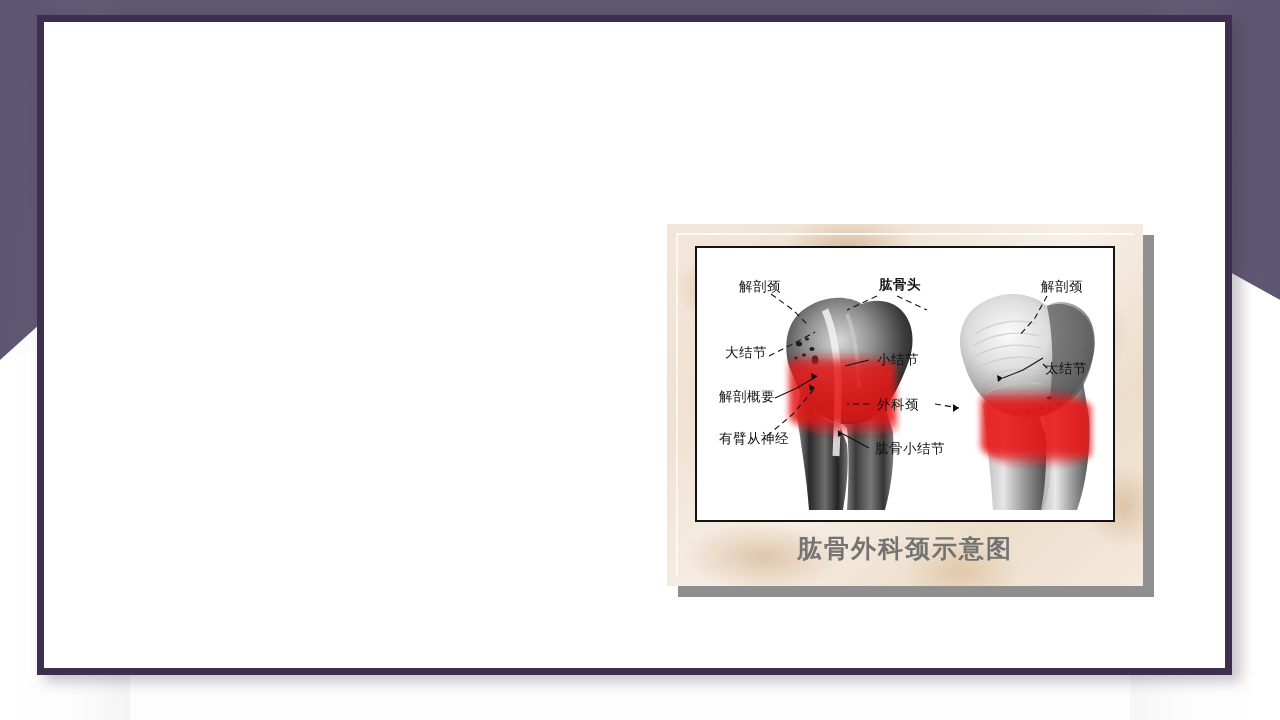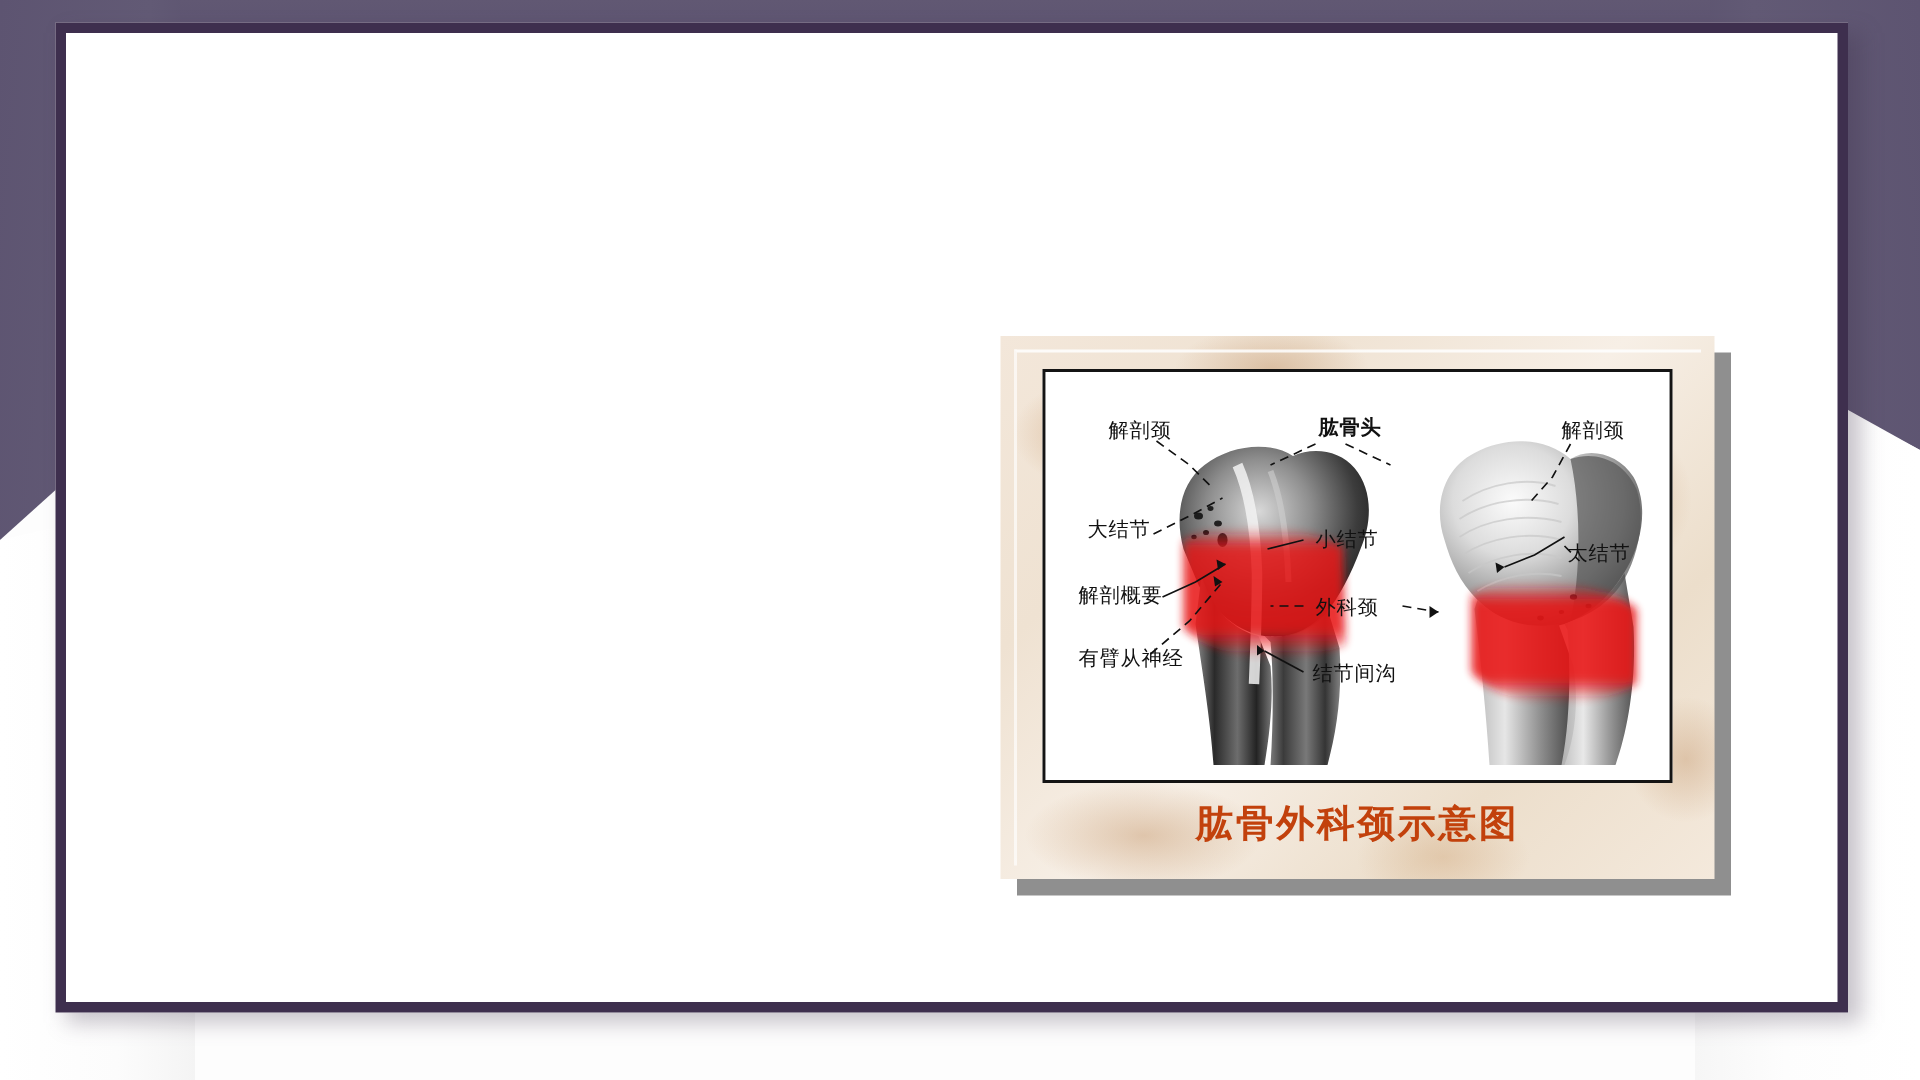--- a/index.html
+++ b/index.html
@@ -167,21 +167,21 @@
     box-sizing: border-box;
     overflow: hidden;
   }
   .pic-caption {
     position: absolute;
     left: 0; top: 308px;
     width: 476px;
     text-align: center;
     font-size: 25px;
     font-weight: 700;
-    color: #c2410c;
+    color: #737373;
     letter-spacing: 2px;
     font-family: "DejaVu Sans", "Liberation Sans", sans-serif;
   }
 
   
   .diagram { position: absolute; left: 0; top: 0; width: 416px; height: 272px; }
   .dlabel {
     position: absolute;
     font-size: 13.5px;
     color: #111111;
@@ -352,21 +352,21 @@
       </svg>
 
       <div class="dlabel" style="left:42px; top:30px;">解剖颈</div>
       <div class="dlabel" style="left:28px; top:96px;">大结节</div>
       <div class="dlabel" style="left:22px; top:140px;">解剖概要</div>
       <div class="dlabel" style="left:22px; top:182px;">有臂从神经</div>
 
       <div class="dlabel" style="left:182px; top:28px;font-weight:bold;">肱骨头</div>
       <div class="dlabel" style="left:180px; top:103px;">小结节</div>
       <div class="dlabel" style="left:180px; top:148px;">外科颈</div>
-      <div class="dlabel" style="left:178px; top:192px;">结节间沟</div>
+      <div class="dlabel" style="left:178px; top:192px;">肱骨小结节</div>
 
       <div class="dlabel" style="left:344px; top:30px;">解剖颈</div>
       <div class="dlabel" style="left:348px; top:112px;">大结节</div>
     </div>
 
     <div class="pic-caption">肱骨外科颈示意图</div>
   </div>
 
 </div>
 

